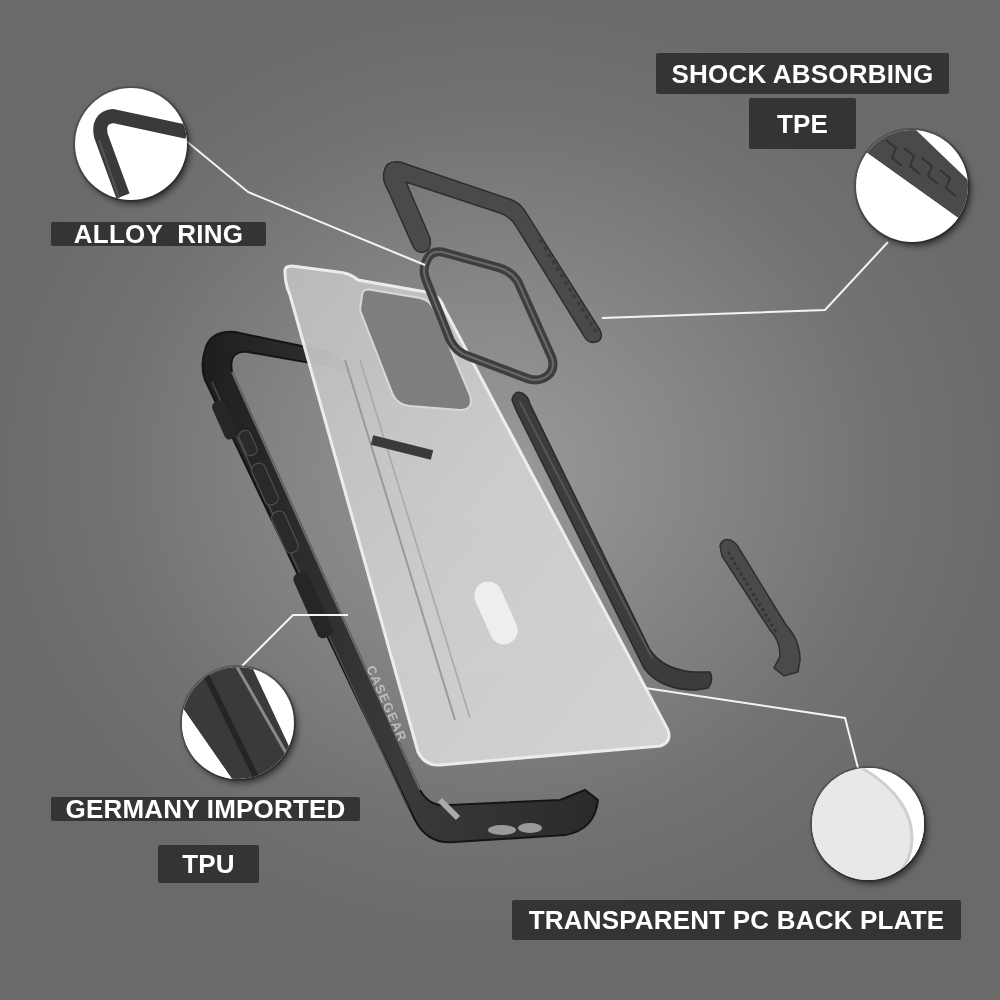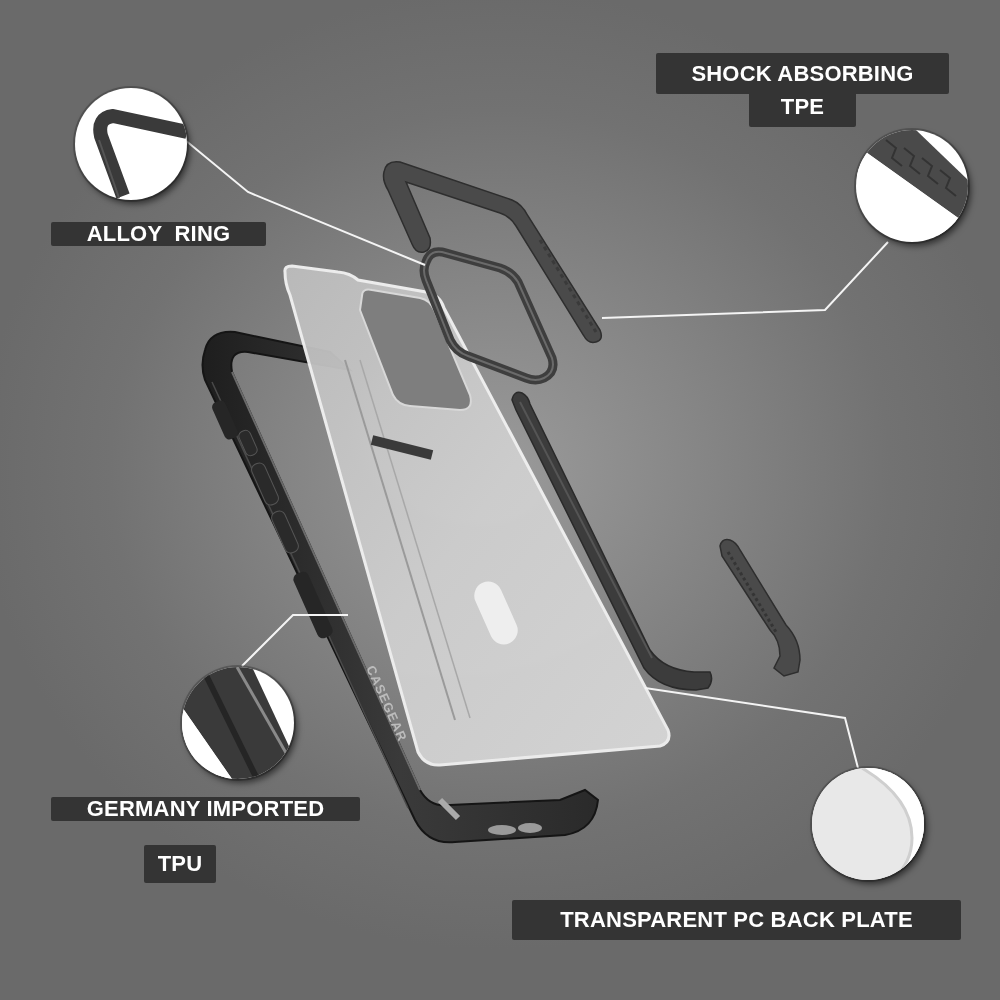--- a/index.html
+++ b/index.html
@@ -7,21 +7,21 @@
     body {
       position: relative;
       font-family: "Liberation Sans", "DejaVu Sans", sans-serif;
       background: radial-gradient(ellipse 520px 480px at 500px 470px, #9a9a9a 0%, #858585 40%, #727272 75%, #6a6a6a 100%);
     }
     .label {
       position: absolute;
       background: #343434;
       color: #ffffff;
       font-weight: 700;
-      font-size: 22px;
+      font-size: 26px;
       letter-spacing: 0.2px;
       line-height: 1;
       display: flex;
       align-items: center;
       justify-content: center;
       border-radius: 2px;
       white-space: nowrap;
     }
     .zoom-circle {
       position: absolute;
@@ -145,26 +145,26 @@
   </svg>
 </div>
 
 <div class="label" style="left:51px; top:222px; width:215px; height:24px; white-space:pre;">
   <span style="white-space:pre;">ALLOY  RING</span>
 </div>
 
 <div class="label" style="left:656px; top:53px; width:293px; height:41px;">
   <span>SHOCK ABSORBING</span>
 </div>
-<div class="label" style="left:749px; top:87px; width:107px; height:40px;">
+<div class="label" style="left:749px; top:98px; width:107px; height:51px;">
   <span>TPE</span>
 </div>
 
 <div class="label" style="left:51px; top:797px; width:309px; height:24px;">
   <span>GERMANY IMPORTED</span>
 </div>
-<div class="label" style="left:144px; top:845px; width:72px; height:38px;">
+<div class="label" style="left:158px; top:845px; width:101px; height:38px;">
   <span>TPU</span>
 </div>
 
 <div class="label" style="left:512px; top:900px; width:449px; height:40px;">
   <span>TRANSPARENT PC BACK PLATE</span>
 </div>
 
 </body></html>

